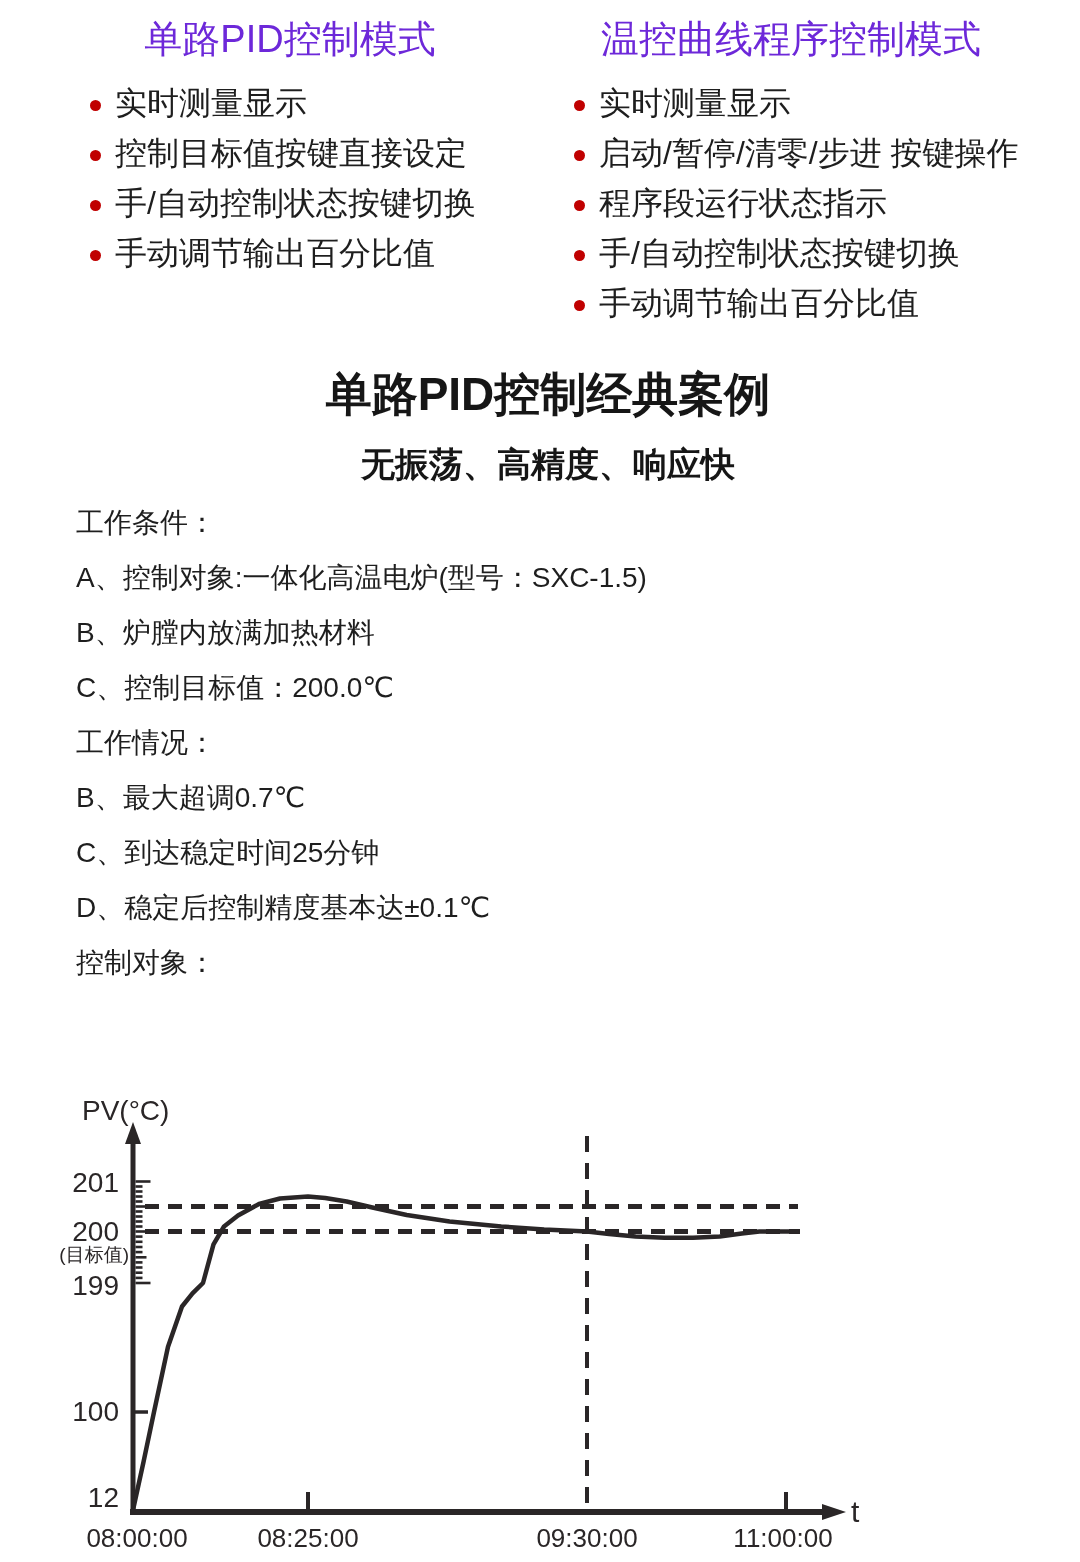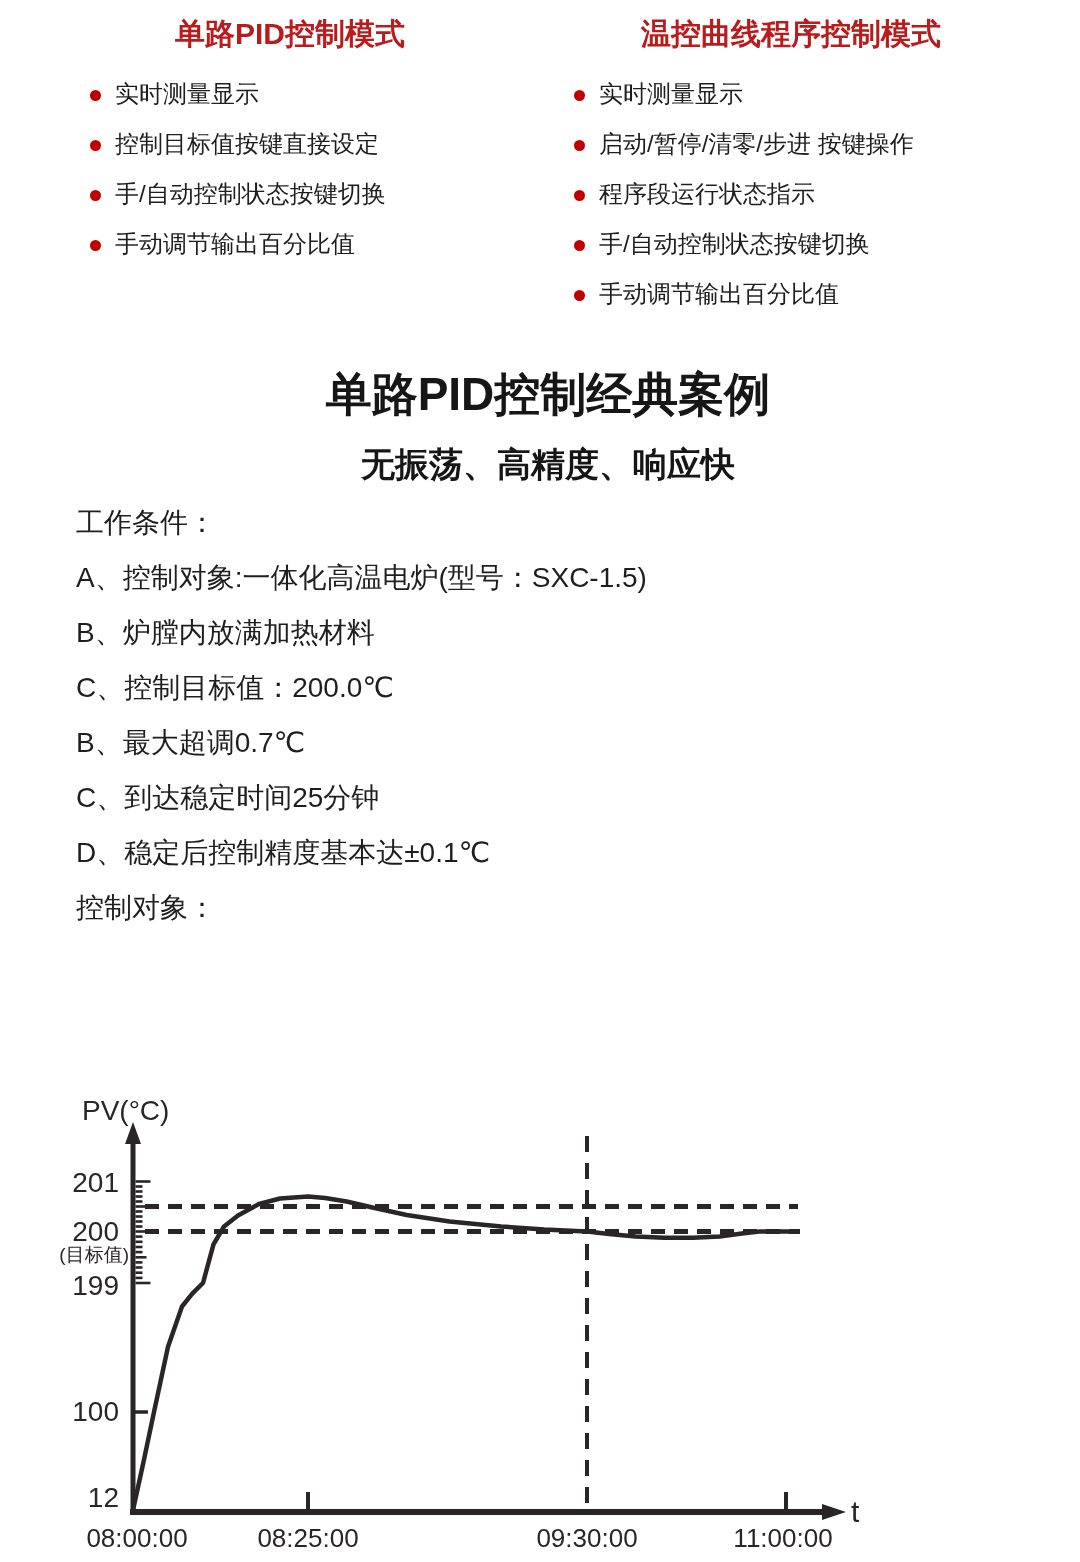--- a/index.html
+++ b/index.html
@@ -10,26 +10,26 @@
     font-family:"Liberation Sans","DejaVu Sans",sans-serif;
     color:#1e1e1e;
     overflow:hidden;
   }
   
   .feat-col{position:absolute;top:14px;}
   #col-left{left:62px;width:456px;}
   #col-right{left:556px;width:470px;}
   .col-title{
     margin:0 0 14px 0;
-    font-size:30px;font-weight:bold;
-    text-align:center;color:#b91c1c;
+    font-size:38px;font-weight:normal;
+    text-align:center;color:#6d28d9;
     letter-spacing:0px;white-space:nowrap;
   }
   .feat-list{margin:0;padding:0;list-style:none;}
-  .li{display:flex;align-items:center;height:50px;font-size:24px;color:#1e1e1e;white-space:nowrap;}
+  .li{display:flex;align-items:center;height:50px;font-size:32px;color:#1e1e1e;white-space:nowrap;}
   #col-left .li{padding-left:24px;}
   #col-right .li{padding-left:14px;}
   .dot{width:11px;height:11px;border-radius:50%;background:#c00000;margin:2px 14px 0 4px;flex:none;}
   
   .case-title{
     position:absolute;top:364px;left:8px;width:1080px;
     text-align:center;font-size:46px;font-weight:bold;color:#161616;
     margin:0;white-space:nowrap;
   }
   .case-sub{
@@ -102,20 +102,21 @@
   </div>
 
   <h1 class="case-title">单路PID控制经典案例</h1>
   <h3 class="case-sub">无振荡、高精度、响应快</h3>
 
   <div class="body-lines">
     <div class="bodyline">工作条件：</div>
     <div class="bodyline">A、控制对象:一体化高温电炉(型号：SXC-1.5)</div>
     <div class="bodyline">B、炉膛内放满加热材料</div>
     <div class="bodyline">C、控制目标值：200.0℃</div>
+    <div class="bodyline">工作情况：</div>
     <div class="bodyline">B、最大超调0.7℃</div>
     <div class="bodyline">C、到达稳定时间25分钟</div>
     <div class="bodyline">D、稳定后控制精度基本达±0.1℃</div>
     <div class="bodyline">控制对象：</div>
   </div>
 
   <svg id="chart" width="1030" height="482" viewBox="0 0 1030 482">
 
     <text class="axis-title" x="32" y="40">PV(°C)</text>
     <polygon points="75,64 91,64 83,42" fill="#2a2627"></polygon>

